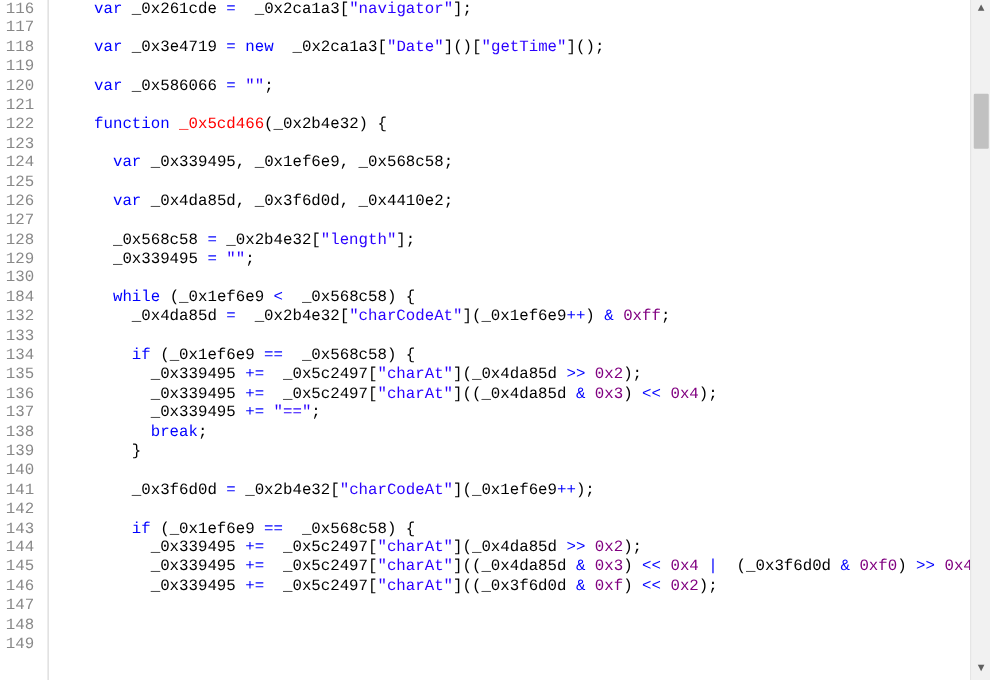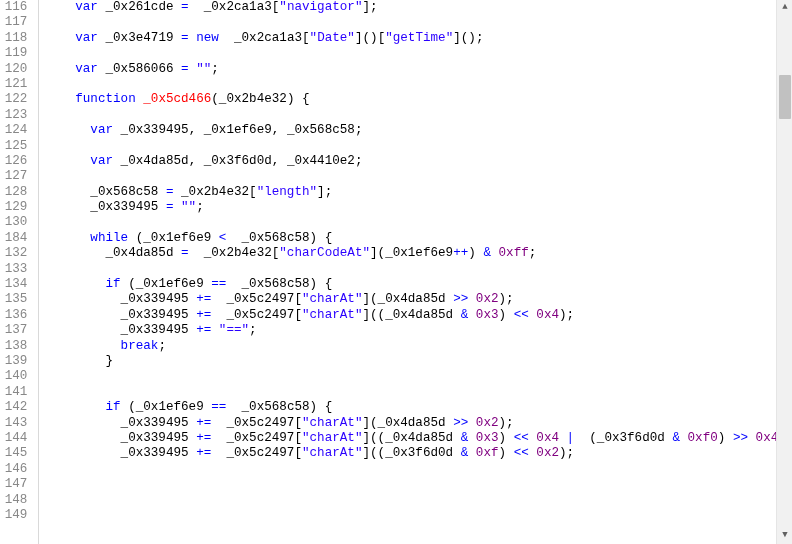--- a/index.html
+++ b/index.html
@@ -137,20 +137,21 @@
         <div class="line"><span>      </span><span class="kw">while</span><span> (_0x1ef6e9 </span><span class="kw">&lt;</span><span>  _0x568c58) {</span></div>
         <div class="line"><span>        _0x4da85d </span><span class="kw">=</span><span>  _0x2b4e32</span><span>[</span><span class="s">"charCodeAt"</span><span>]</span><span>(_0x1ef6e9</span><span class="kw">++</span><span>) </span><span class="kw">&amp;</span><span> </span><span class="n">0xff</span><span>;</span></div>
         <div class="line">&nbsp;</div>
         <div class="line"><span>        </span><span class="kw">if</span><span> (_0x1ef6e9 </span><span class="kw">==</span><span>  _0x568c58) {</span></div>
         <div class="line"><span>          _0x339495 </span><span class="kw">+=</span><span>  _0x5c2497</span><span>[</span><span class="s">"charAt"</span><span>]</span><span>(_0x4da85d </span><span class="kw">&gt;&gt;</span><span> </span><span class="n">0x2</span><span>);</span></div>
         <div class="line"><span>          _0x339495 </span><span class="kw">+=</span><span>  _0x5c2497</span><span>[</span><span class="s">"charAt"</span><span>]</span><span>((_0x4da85d </span><span class="kw">&amp;</span><span> </span><span class="n">0x3</span><span>) </span><span class="kw">&lt;&lt;</span><span> </span><span class="n">0x4</span><span>);</span></div>
         <div class="line"><span>          _0x339495 </span><span class="kw">+=</span><span> </span><span class="s">"=="</span><span>;</span></div>
         <div class="line"><span>          </span><span class="kw">break</span><span>;</span></div>
         <div class="line"><span>        }</span></div>
         <div class="line">&nbsp;</div>
+        <div class="line"><span>        _0x3f6d0d </span><span class="kw">=</span><span> _0x2b4e32</span><span>[</span><span class="s">"charCodeAt"</span><span>]</span><span>(_0x1ef6e9</span><span class="kw">++</span><span>);</span></div>
         <div class="line">&nbsp;</div>
         <div class="line"><span>        </span><span class="kw">if</span><span> (_0x1ef6e9 </span><span class="kw">==</span><span>  _0x568c58) {</span></div>
         <div class="line"><span>          _0x339495 </span><span class="kw">+=</span><span>  _0x5c2497</span><span>[</span><span class="s">"charAt"</span><span>]</span><span>(_0x4da85d </span><span class="kw">&gt;&gt;</span><span> </span><span class="n">0x2</span><span>);</span></div>
         <div class="line"><span>          _0x339495 </span><span class="kw">+=</span><span>  _0x5c2497</span><span>[</span><span class="s">"charAt"</span><span>]</span><span>((_0x4da85d </span><span class="kw">&amp;</span><span> </span><span class="n">0x3</span><span>) </span><span class="kw">&lt;&lt;</span><span> </span><span class="n">0x4</span><span> </span><span class="kw">|</span><span>  (_0x3f6d0d </span><span class="kw">&amp;</span><span> </span><span class="n">0xf0</span><span>) </span><span class="kw">&gt;&gt;</span><span> </span><span class="n">0x4</span><span>);</span></div>
         <div class="line"><span>          _0x339495 </span><span class="kw">+=</span><span>  _0x5c2497</span><span>[</span><span class="s">"charAt"</span><span>]</span><span>((_0x3f6d0d </span><span class="kw">&amp;</span><span> </span><span class="n">0xf</span><span>) </span><span class="kw">&lt;&lt;</span><span> </span><span class="n">0x2</span><span>);</span></div>
       </div>
   </div>
   <div class="vscroll">
     <div class="btn up">▲</div>
     <div class="thumb" id="vthumb" style="top: 75px; height: 44px;"></div>

